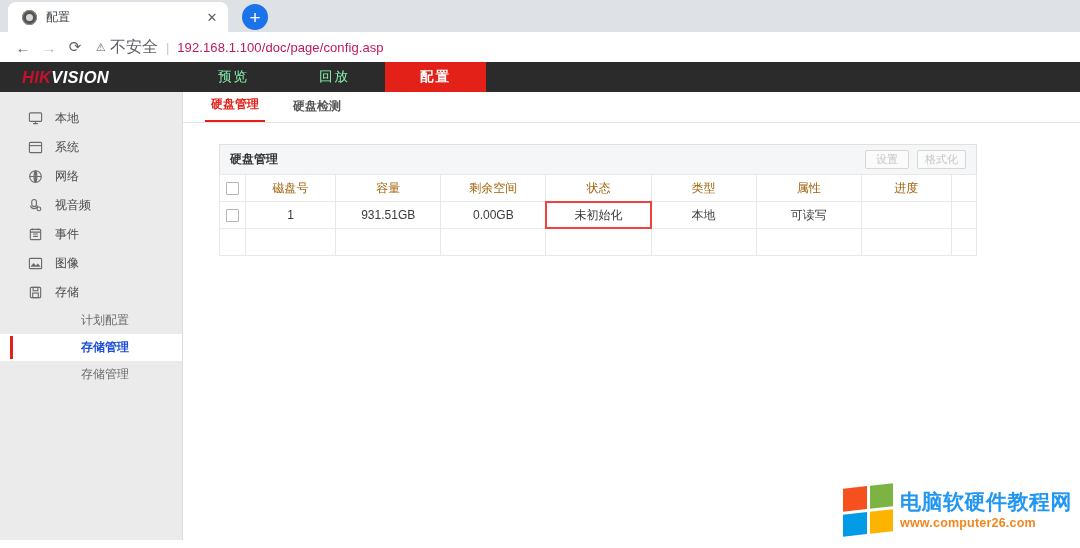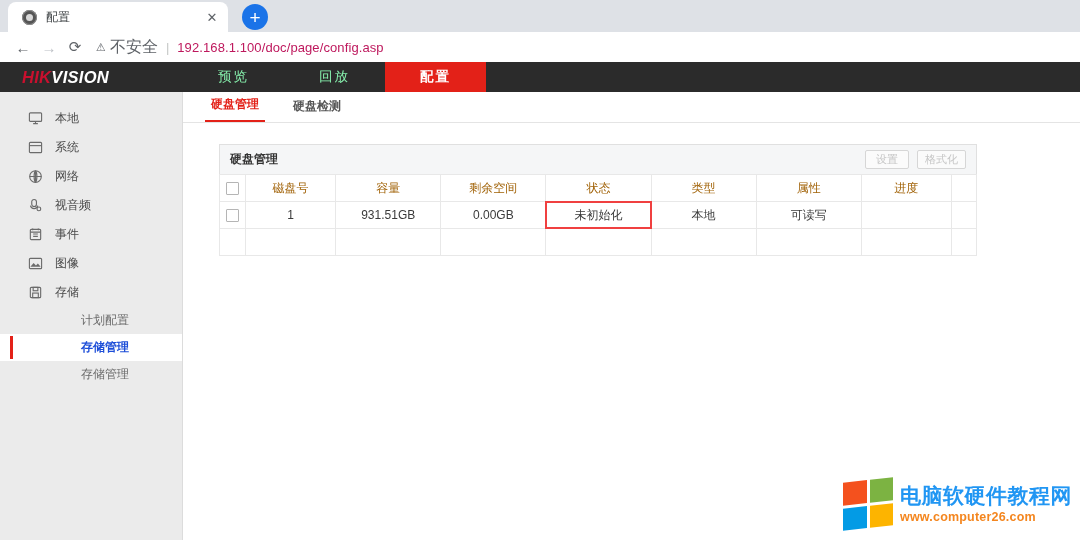--- a/index.html
+++ b/index.html
@@ -122,21 +122,21 @@
     display:inline-block;vertical-align:middle;border-radius:1px;cursor:pointer;
   }
   td.highlight{position:relative;margin-top:36px;}
   td.highlight .box{
     position:absolute;left:-1px;top:-1px;right:-1px;bottom:-1px;
     border:2px solid #f04040;box-sizing:border-box;pointer-events:none;
   }
   .filler td{height:284px;}
 
   
-  .wm{position:absolute;right:8px;bottom:12px;display:flex;align-items:center;}
+  .wm{position:absolute;right:8px;bottom:6px;display:flex;align-items:center;}
   .wmlogo{width:50px;height:48px;display:grid;grid-template-columns:1fr 1fr;grid-template-rows:1fr 1fr;gap:3px;transform:skewY(-6deg);margin-right:7px;}
   .wmlogo i{display:block;}
   .wm-txt{line-height:1;}
   .wm-main{font-size:21px;font-weight:bold;color:#2196f3;letter-spacing:.5px;}
   .wm-sub{font-size:12.5px;font-weight:bold;color:#f4861f;margin-top:5px;letter-spacing:.2px;}
 </style>
 </head>
 <body>
 
 <div class="browser">

